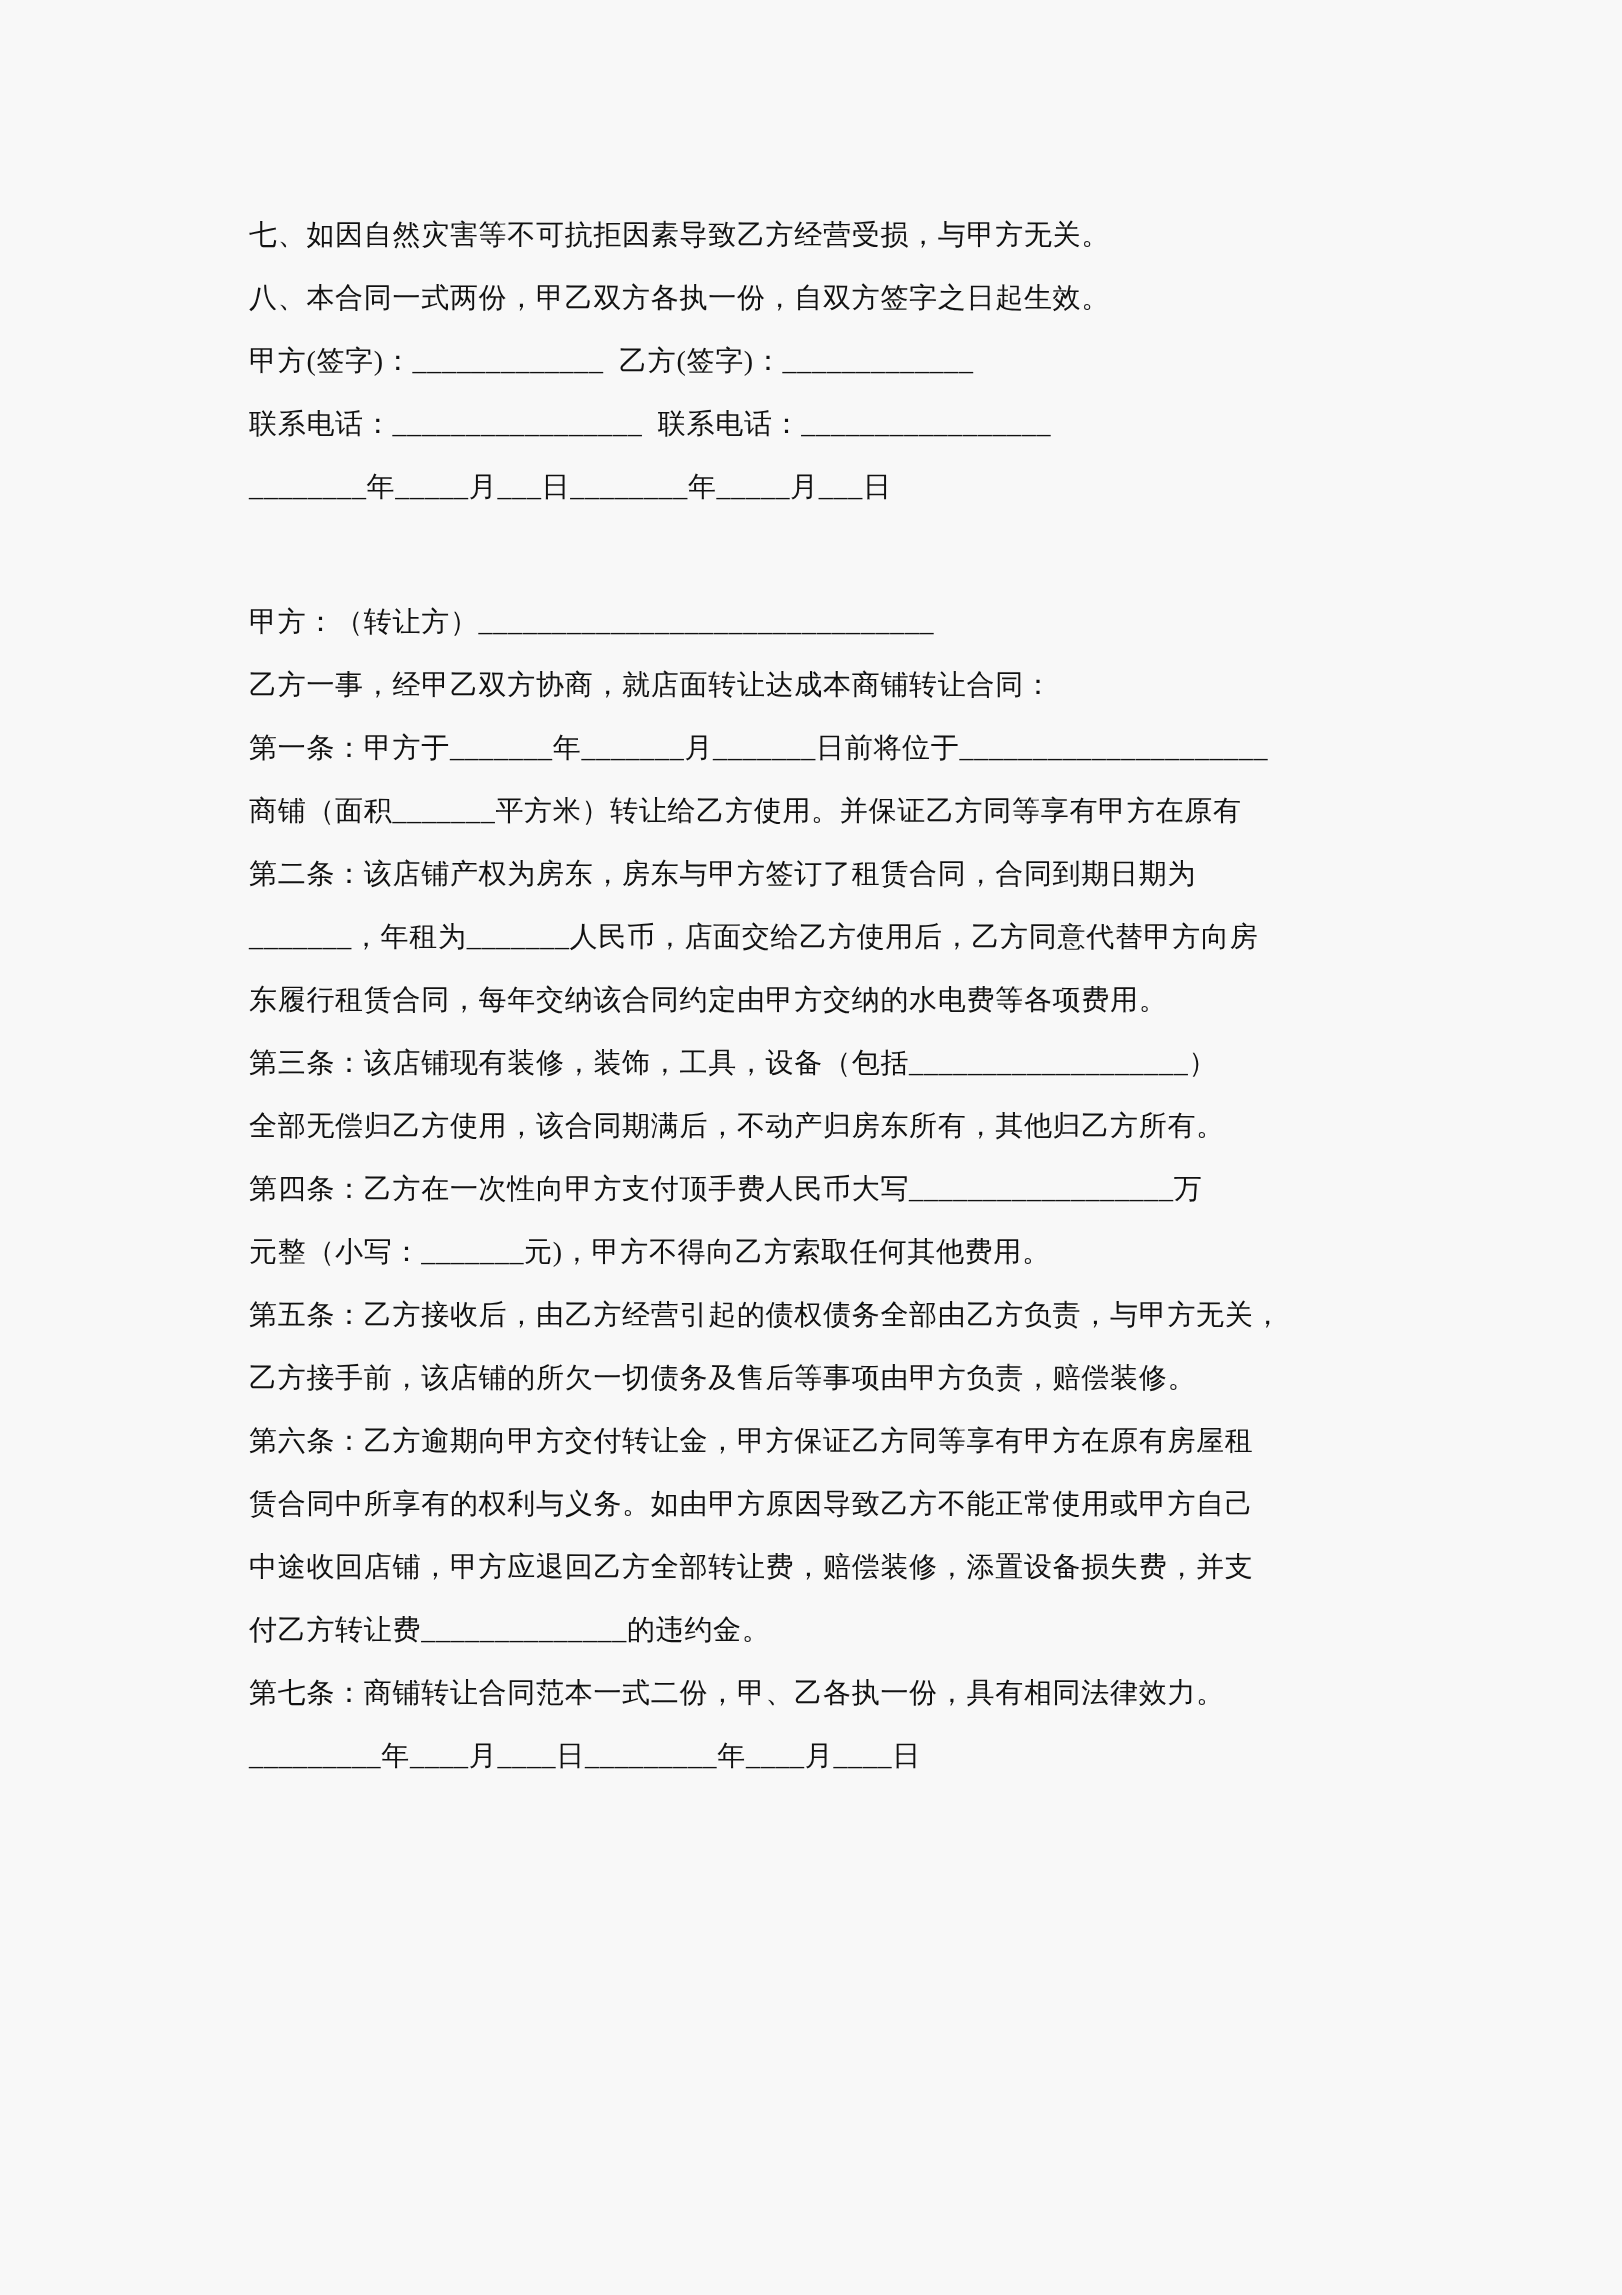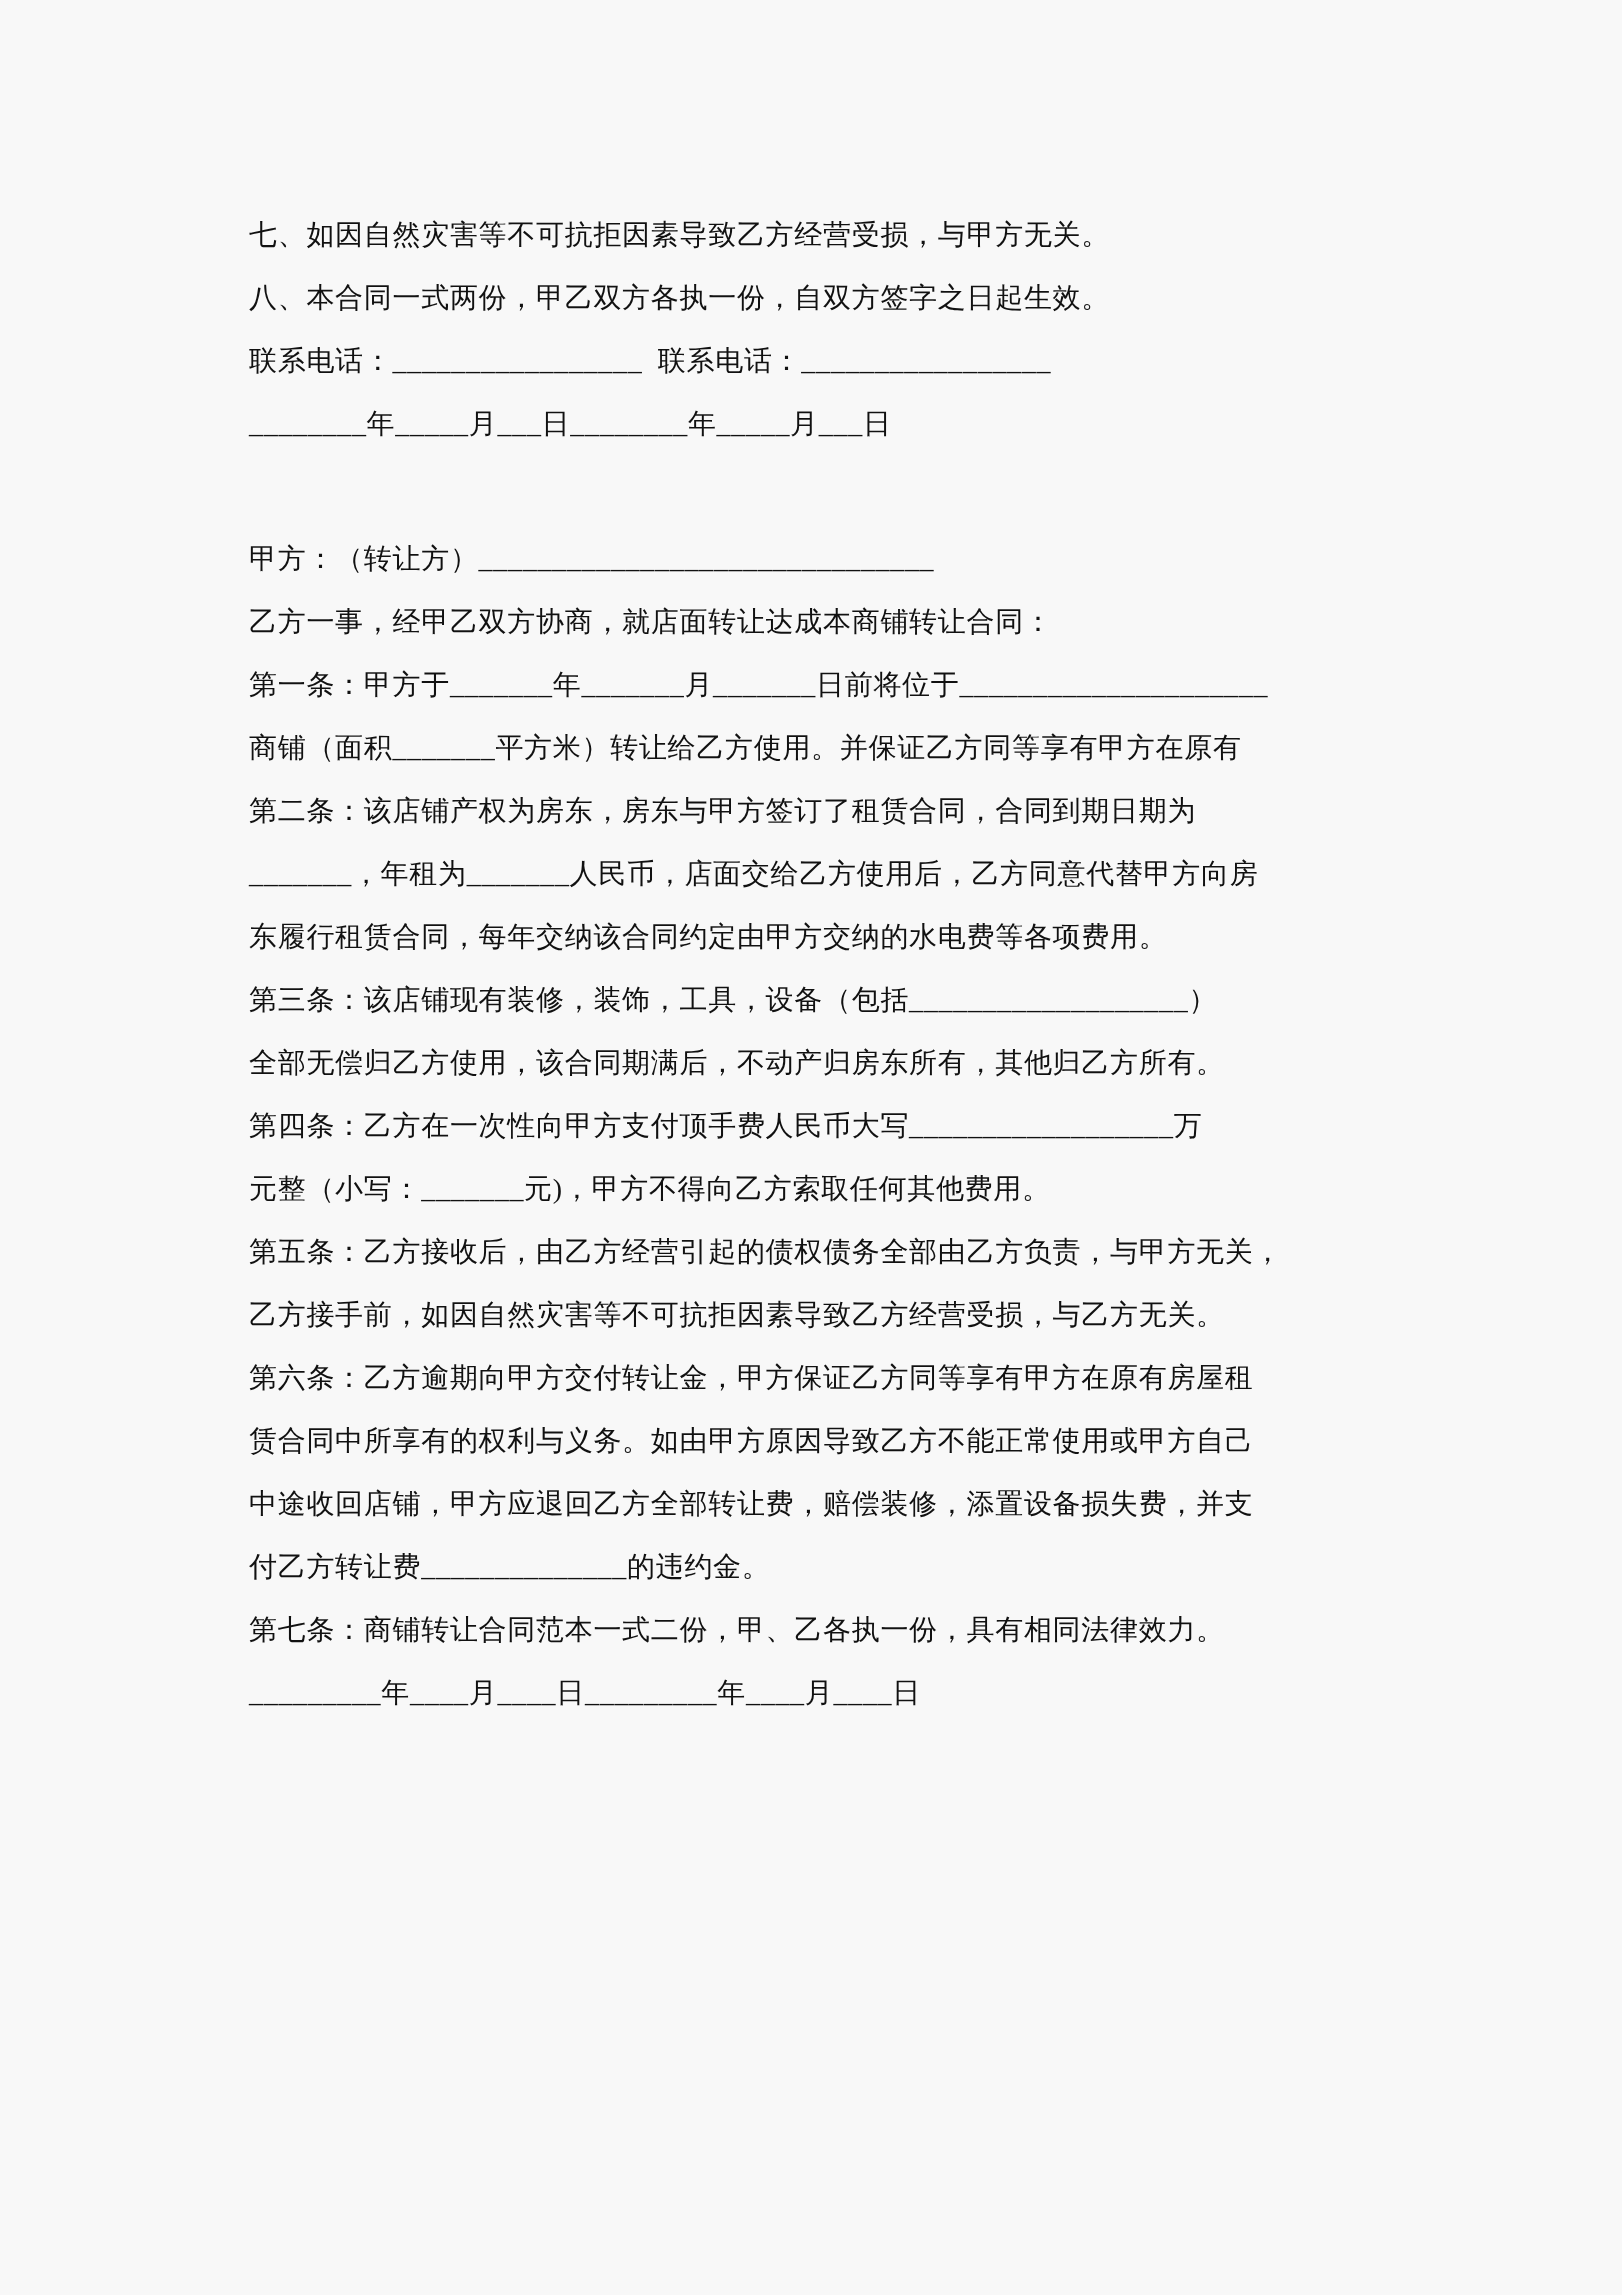--- a/index.html
+++ b/index.html
@@ -34,38 +34,39 @@
   }
 </style>
 </head>
 <body>
 
 <div class="page">
   <div class="doc-body">
 
     <div class="line">七、如因自然灾害等不可抗拒因素导致乙方经营受损，与甲方无关。</div>
     <div class="line">八、本合同一式两份，甲乙双方各执一份，自双方签字之日起生效。</div>
+    <div class="line">甲方(签字)：_____________  乙方(签字)：_____________</div>
     <div class="line">联系电话：_________________  联系电话：_________________</div>
     <div class="line">________年_____月___日________年_____月___日</div>
 
     <div class="section-gap"></div>
 
     <div class="line">甲方：（转让方）_______________________________</div>
     <div class="line">乙方一事，经甲乙双方协商，就店面转让达成本商铺转让合同：</div>
     <div class="line">第一条：甲方于_______年_______月_______日前将位于_____________________</div>
     <div class="line">商铺（面积_______平方米）转让给乙方使用。并保证乙方同等享有甲方在原有</div>
     <div class="line">第二条：该店铺产权为房东，房东与甲方签订了租赁合同，合同到期日期为</div>
     <div class="line">_______，年租为_______人民币，店面交给乙方使用后，乙方同意代替甲方向房</div>
     <div class="line">东履行租赁合同，每年交纳该合同约定由甲方交纳的水电费等各项费用。</div>
     <div class="line">第三条：该店铺现有装修，装饰，工具，设备（包括___________________）</div>
     <div class="line">全部无偿归乙方使用，该合同期满后，不动产归房东所有，其他归乙方所有。</div>
     <div class="line">第四条：乙方在一次性向甲方支付顶手费人民币大写__________________万</div>
     <div class="line">元整（小写：_______元)，甲方不得向乙方索取任何其他费用。</div>
     <div class="line">第五条：乙方接收后，由乙方经营引起的债权债务全部由乙方负责，与甲方无关，</div>
-    <div class="line">乙方接手前，如因自然灾害等不可抗拒因素导致乙方经营受损，与乙方无关。</div>
+    <div class="line">乙方接手前，该店铺的所欠一切债务及售后等事项由甲方负责，赔偿装修。</div>
     <div class="line">第六条：乙方逾期向甲方交付转让金，甲方保证乙方同等享有甲方在原有房屋租</div>
     <div class="line">赁合同中所享有的权利与义务。如由甲方原因导致乙方不能正常使用或甲方自己</div>
     <div class="line">中途收回店铺，甲方应退回乙方全部转让费，赔偿装修，添置设备损失费，并支</div>
     <div class="line">付乙方转让费______________的违约金。</div>
     <div class="line">第七条：商铺转让合同范本一式二份，甲、乙各执一份，具有相同法律效力。</div>
     <div class="line">_________年____月____日_________年____月____日</div>
 
   </div>
 </div>
 

